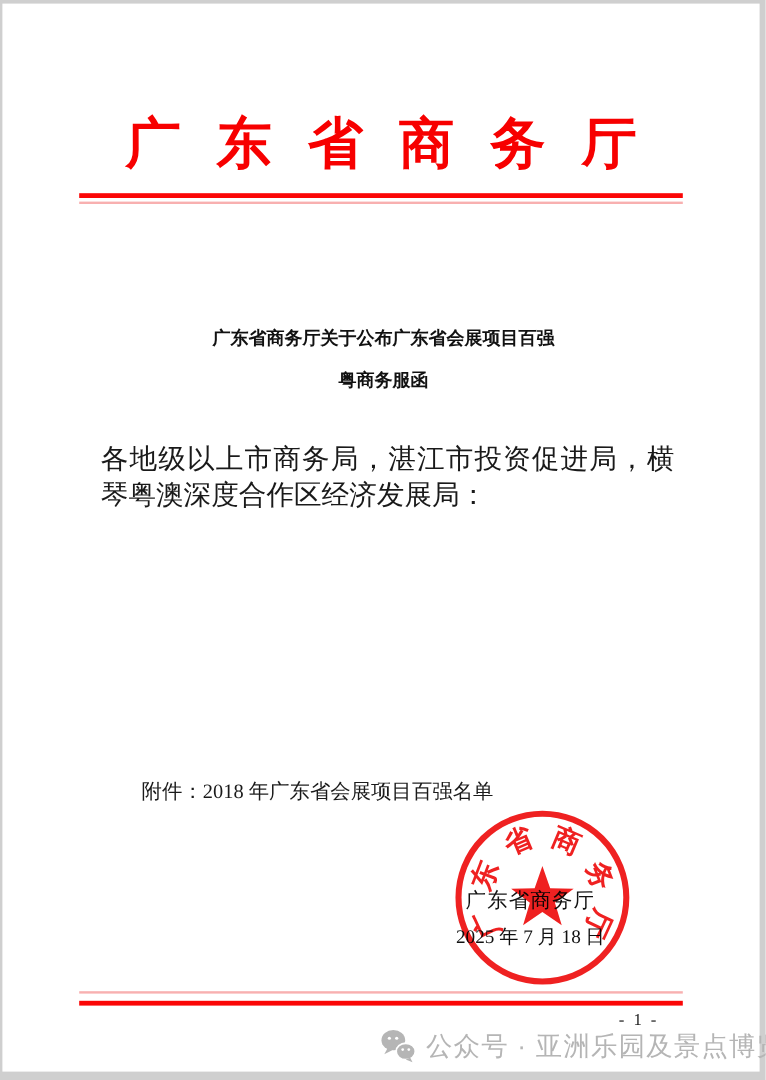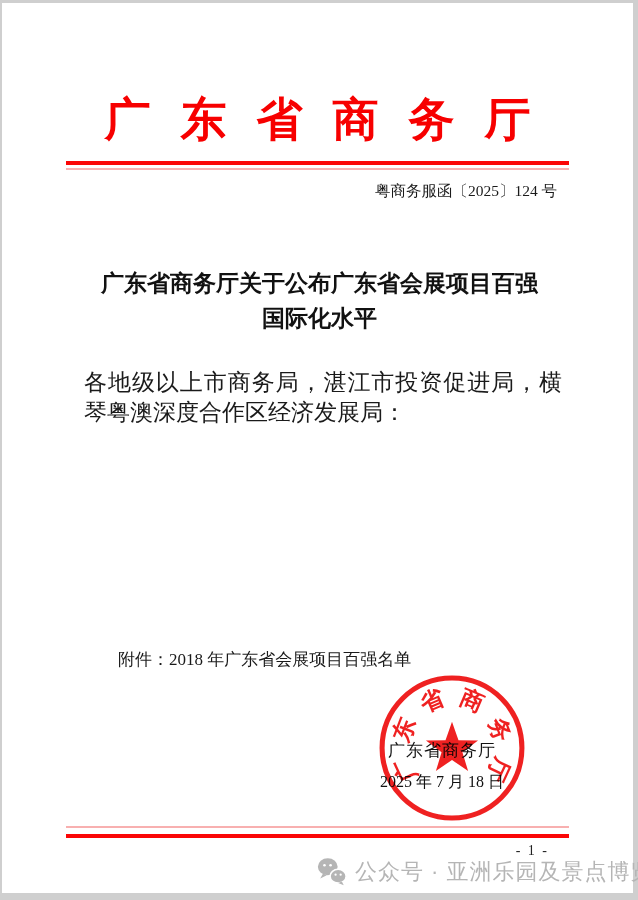--- a/index.html
+++ b/index.html
@@ -26,21 +26,21 @@
   .rule-top-thick{top:158px;}
   .rule-top-thin{top:165px;}
   .rule-bottom-thin{top:823px;}
   .rule-bottom-thick{top:831px;}
   .doc-number{
     position:absolute;top:178px;right:76px;
     font-size:15.5px;color:#1a1a1a;white-space:nowrap;
   }
   .doc-title{
     position:absolute;left:40px;right:36px;top:263px;
-    text-align:center;font-size:23px;font-weight:bold;color:#111;
+    text-align:center;font-size:15px;font-weight:bold;color:#111;
     line-height:35px;
   }
   .body-text{
     position:absolute;left:82px;width:478px;top:365px;
     font-size:23px;line-height:30px;color:#1a1a1a;
     text-align:justify;
   }
   .body-text p{margin:0;}
   .body-text p.indent{text-indent:2em;}
   .attachment{
@@ -77,25 +77,24 @@
 </head>
 <body>
 
 <div class="page">
 
   <div class="agency-header">广东省商务厅</div>
 
   <div class="rule rule-thick rule-top-thick"></div>
   <div class="rule rule-thin rule-top-thin"></div>
 
-  <div class="doc-number">粤商务服函〔2025〕124 号</div>
 
   <div class="doc-title">
     <div>广东省商务厅关于公布广东省会展项目百强</div>
-    <div>国际化水平</div>
+    <div>粤商务服函</div>
   </div>
 
   <div class="body-text">
     <p>各地级以上市商务局，湛江市投资促进局，横琴粤澳深度合作区经济发展局：</p>
   </div>
 
   <div class="attachment">附件：2018 年广东省会展项目百强名单</div>
 
   <div class="signature-block">
     <div class="signature-name">广东省商务厅</div>

